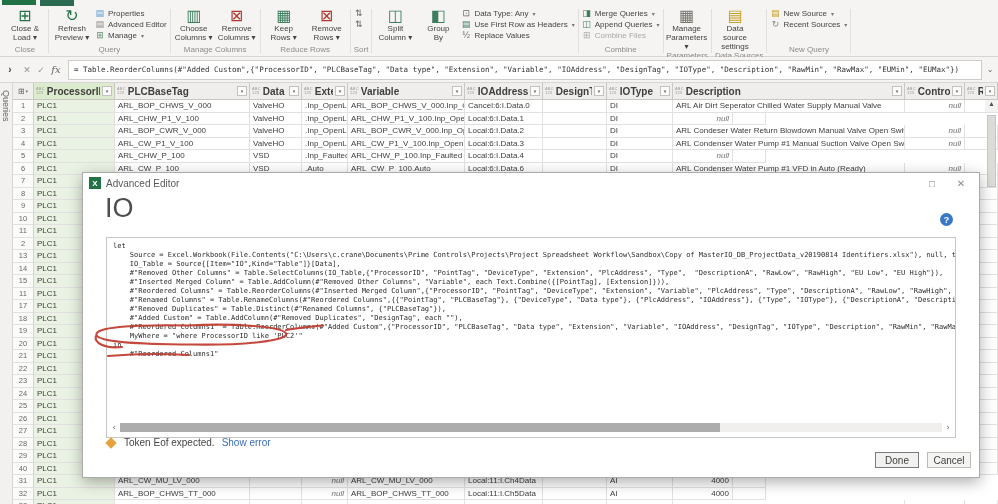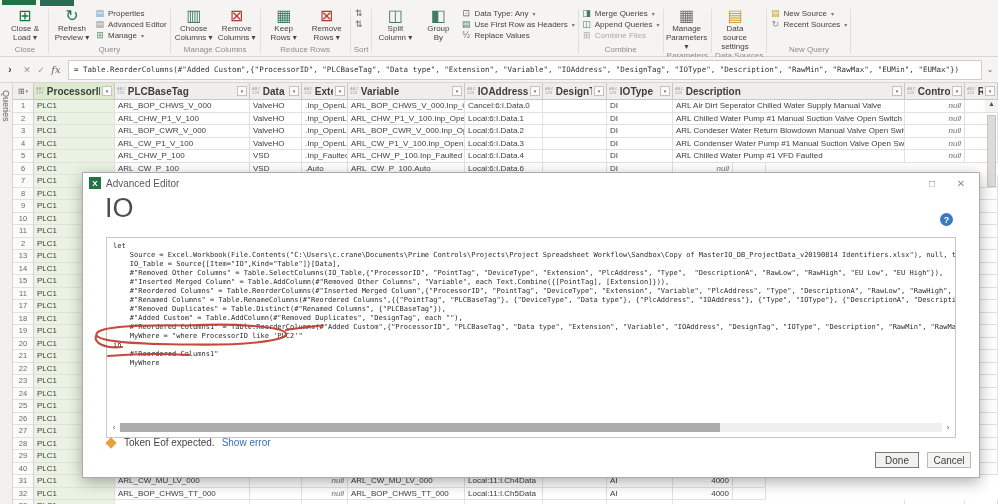--- a/index.html
+++ b/index.html
@@ -390,21 +390,20 @@
       <div class="trow">
         <div class="rnum">2</div>
         <div class="cell sel" style="width: 81px;">PLC1</div>
         <div class="cell" style="width: 135px;">ARL_CHW_P1_V_100</div>
         <div class="cell" style="width: 52px;">ValveHO</div>
         <div class="cell" style="width: 46px;">.Inp_OpenLS</div>
         <div class="cell" style="width: 117px;">ARL_CHW_P1_V_100.Inp_OpenLS</div>
         <div class="cell" style="width: 78px;">Local:6:I.Data.1</div>
         <div class="cell" style="width: 64px;"></div>
         <div class="cell" style="width: 66px;">DI</div>
-        <div class="cell" style="width: 232px;">ARL Chilled Water Pump #1 Manual Suction Valve Open Switch</div>
         <div class="cell nullv" style="width: 60px;">null</div>
         <div class="cell" style="width: 33px;"></div>
       </div>
       <div class="trow">
         <div class="rnum">3</div>
         <div class="cell sel" style="width: 81px;">PLC1</div>
         <div class="cell" style="width: 135px;">ARL_BOP_CWR_V_000</div>
         <div class="cell" style="width: 52px;">ValveHO</div>
         <div class="cell" style="width: 46px;">.Inp_OpenLS</div>
         <div class="cell" style="width: 117px;">ARL_BOP_CWR_V_000.Inp_OpenLS</div>
@@ -432,34 +431,34 @@
       <div class="trow">
         <div class="rnum">5</div>
         <div class="cell sel" style="width: 81px;">PLC1</div>
         <div class="cell" style="width: 135px;">ARL_CHW_P_100</div>
         <div class="cell" style="width: 52px;">VSD</div>
         <div class="cell" style="width: 46px;">.Inp_Faulted</div>
         <div class="cell" style="width: 117px;">ARL_CHW_P_100.Inp_Faulted</div>
         <div class="cell" style="width: 78px;">Local:6:I.Data.4</div>
         <div class="cell" style="width: 64px;"></div>
         <div class="cell" style="width: 66px;">DI</div>
-        <div class="cell" style="width: 232px;">ARL Chilled Water Pump #1 VFD Faulted</div>
         <div class="cell nullv" style="width: 60px;">null</div>
         <div class="cell" style="width: 33px;"></div>
       </div>
       <div class="trow">
         <div class="rnum">6</div>
         <div class="cell sel" style="width: 81px;">PLC1</div>
         <div class="cell" style="width: 135px;">ARL_CW_P_100</div>
         <div class="cell" style="width: 52px;">VSD</div>
         <div class="cell" style="width: 46px;">.Auto</div>
         <div class="cell" style="width: 117px;">ARL_CW_P_100.Auto</div>
         <div class="cell" style="width: 78px;">Local:6:I.Data.6</div>
         <div class="cell" style="width: 64px;"></div>
         <div class="cell" style="width: 66px;">DI</div>
+        <div class="cell" style="width: 232px;">ARL Condenser Water Pump #1 VFD in Auto (Ready)</div>
         <div class="cell nullv" style="width: 60px;">null</div>
         <div class="cell" style="width: 33px;"></div>
       </div>
       <div class="trow">
         <div class="rnum">7</div>
         <div class="cell sel" style="width: 81px;">PLC1</div>
         <div class="cell" style="width: 135px;"></div>
         <div class="cell" style="width: 52px;"></div>
         <div class="cell" style="width: 46px;"></div>
         <div class="cell" style="width: 117px;"></div>
@@ -857,21 +856,20 @@
         <div class="codeline">    #"Removed Other Columns" = Table.SelectColumns(IO_Table,{"ProcessorID", "PointTag", "DeviceType", "Extension", "PlcAddress", "Type",  "DescriptionA", "RawLow", "RawHigh", "EU Low", "EU High"}),</div>
         <div class="codeline">    #"Inserted Merged Column" = Table.AddColumn(#"Removed Other Columns", "Variable", each Text.Combine({[PointTag], [Extension]})),</div>
         <div class="codeline">    #"Reordered Columns" = Table.ReorderColumns(#"Inserted Merged Column",{"ProcessorID", "PointTag", "DeviceType", "Extension", "Variable", "PlcAddress", "Type", "DescriptionA", "RawLow", "RawHigh", "EU Low", "EU High"}),</div>
         <div class="codeline">    #"Renamed Columns" = Table.RenameColumns(#"Reordered Columns",{{"PointTag", "PLCBaseTag"}, {"DeviceType", "Data type"}, {"PlcAddress", "IOAddress"}, {"Type", "IOType"}, {"DescriptionA", "Description"}, {"RawLow", "RawMin"},</div>
         <div class="codeline">    #"Removed Duplicates" = Table.Distinct(#"Renamed Columns", {"PLCBaseTag"}),</div>
         <div class="codeline">    #"Added Custom" = Table.AddColumn(#"Removed Duplicates", "DesignTag", each ""),</div>
         <div class="codeline">    #"Reordered Columns1" = Table.ReorderColumns(#"Added Custom",{"ProcessorID", "PLCBaseTag", "Data type", "Extension", "Variable", "IOAddress", "DesignTag", "IOType", "Description", "RawMin", "RawMax", "EUMin", "EUMax"}),</div>
         <div class="codeline">    MyWhere = "where ProcessorID like 'PLC2'"</div>
         <div class="codeline">in</div>
         <div class="codeline">    #"Reordered Columns1"</div>
-        <div class="codeline">    MyWhere</div>
       </div>
     <div class="hscroll">
       <div class="harrow">‹</div>
       <div class="htrack">
           <div class="hthumb"></div>
         </div>
       <div class="harrow">›</div>
     </div>
   </div>
 

